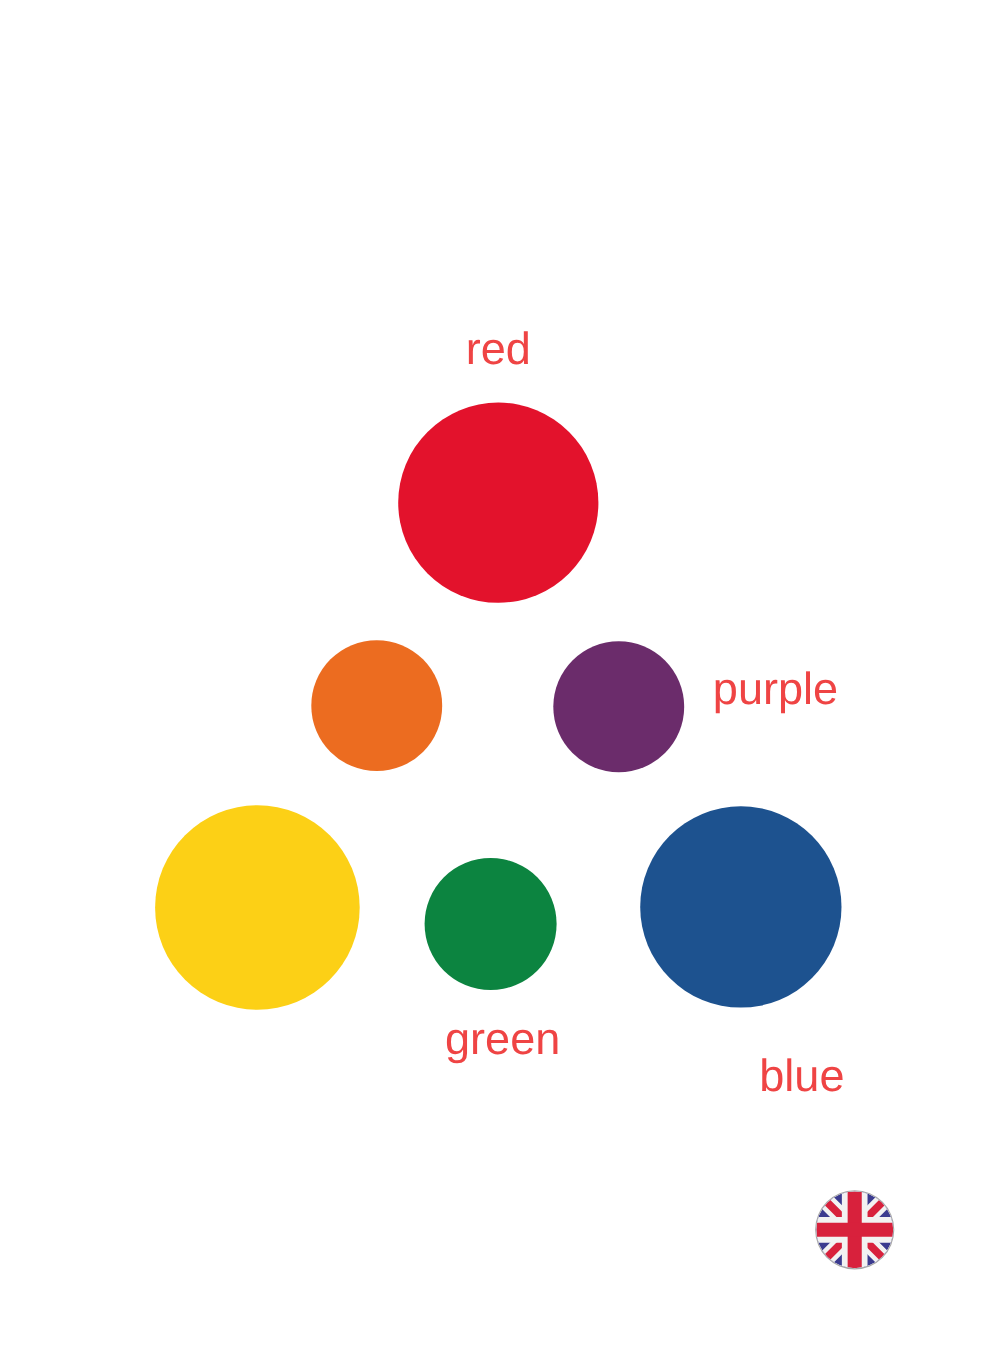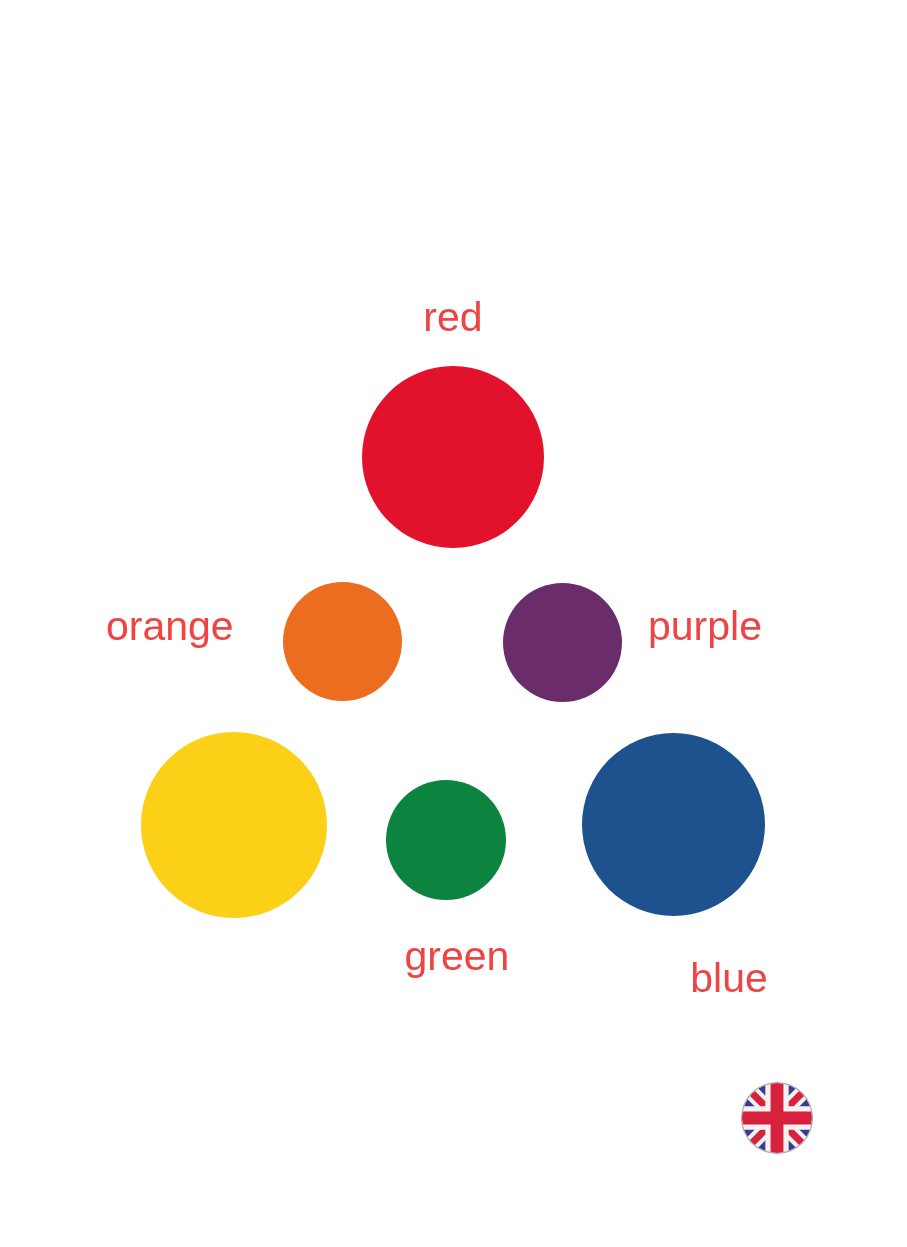--- a/index.html
+++ b/index.html
@@ -76,21 +76,21 @@
   }
   #label-yellow {
     left: 124px; top: 956px; width: 145px; text-align: center;
   }
 
   
   #swatch-green {
     left: 386px; top: 780px; width: 120px; height: 120px;
   }
   #label-green {
-    left: 372px; top: 922px; width: 170px; text-align: center; margin-top: 12px;
+    left: 372px; top: 922px; width: 170px; text-align: center;
   }
 
   
   #swatch-blue {
     left: 582px; top: 733px; width: 183px; height: 183px;
   }
   #label-blue {
     left: 664px; top: 956px; width: 130px; text-align: center;
   }
 
@@ -113,21 +113,20 @@
 </style>
 </head>
 <body>
 
 <div id="page" style="background: rgb(255, 255, 255);">
 
 
   <div class="colour-label label-center" id="label-red">red</div>
   <div class="swatch" id="swatch-red" style="background: rgb(227, 18, 44);"></div>
 
-  <div class="colour-label" id="label-orange">orange</div>
   <div class="swatch" id="swatch-orange" style="background: rgb(236, 108, 32);"></div>
 
   <div class="swatch" id="swatch-purple" style="background: rgb(107, 44, 107);"></div>
   <div class="colour-label" id="label-purple">purple</div>
 
   <div class="swatch" id="swatch-yellow" style="background: rgb(252, 208, 22);"></div>
 
   <div class="swatch" id="swatch-green" style="background: rgb(12, 132, 64);"></div>
   <div class="colour-label" id="label-green">green</div>
 

